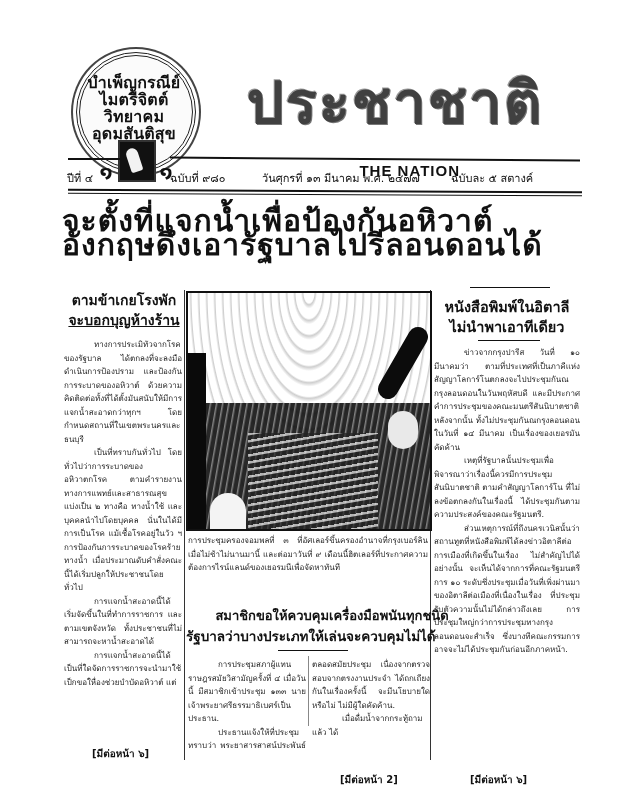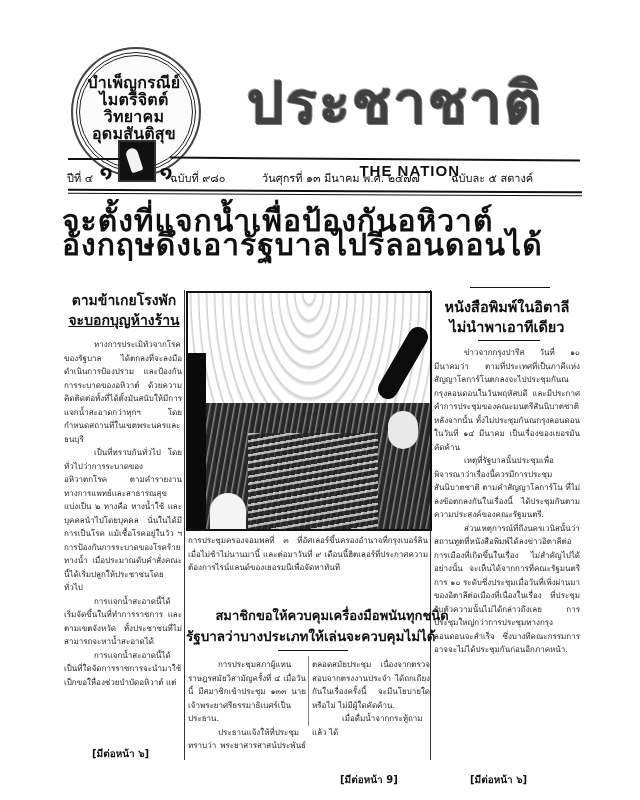--- a/index.html
+++ b/index.html
@@ -168,21 +168,21 @@
 
   <div class="col-body" style="left:188px;top:658px;width:118px;height:96px;">
     <p>การประชุมสภาผู้แทนราษฎรสมัยวิสามัญครั้งที่ ๔ เมื่อวันนี้ มีสมาชิกเข้าประชุม ๑๓๓ นาย เจ้าพระยาศรีธรรมาธิเบศร์เป็นประธาน.</p>
     <p>ประธานแจ้งให้ที่ประชุมทราบว่า พระยาสารสาสน์ประพันธ์ขอลาป่วย</p>
   </div>
   <div class="vrule" style="left:308px;top:656px;height:70px;background:#888;"></div>
   <div class="col-body" style="left:312px;top:658px;width:118px;height:80px;">
     <p style="text-indent:0;">ตลอดสมัยประชุม เนื่องจากตรวจสอบจากตรงงานประจำ ได้ถกเถียงกันในเรื่องครั้งนี้ จะมีนโยบายใดหรือไม่ ไม่มีผู้ใดคัดค้าน.</p>
     <p>เมื่อดื่มน้ำจากกระทู้ถามแล้ว ได้</p>
   </div>
-  <div class="cont" style="left:340px;top:738px;">[มีต่อหน้า 9]</div>
+  <div class="cont" style="left:340px;top:738px;">[มีต่อหน้า 2]</div>
 
   <div class="rule" style="left:470px;top:287px;width:80px;height:1px;"></div>
   <div class="col-head" style="left:432px;top:297px;width:150px;font-size:14.5px;">
     <div>หนังสือพิมพ์ในอิตาลี</div>
     <div>ไม่นำพาเอาทีเดียว</div>
   </div>
   <div class="rule" style="left:478px;top:340px;width:62px;height:1px;"></div>
   <div class="col-body" style="left:434px;top:346px;width:146px;height:368px;">
     <p>ข่าวจากกรุงปารีส วันที่ ๑๐ มีนาคมว่า ตามที่ประเทศที่เป็นภาคีแห่งสัญญาโลการ์โนตกลงจะไปประชุมกันณกรุงลอนดอนในวันพฤหัสบดี และมีประกาศคำการประชุมของคณะมนตรีสันนิบาตชาติหลังจากนั้น ทั้งไม่ประชุมกันณกรุงลอนดอนในวันที่ ๑๔ มีนาคม เป็นเรื่องของเยอรมันคัดค้าน</p>
     <p>เหตุที่รัฐบาลนั้นประชุมเพื่อพิจารณาว่าเรื่องนี้ควรมีการประชุมสันนิบาตชาติ ตามคำสัญญาโลการ์โน ที่ไม่ลงข้อตกลงกันในเรื่องนี้ ได้ประชุมกันตามความประสงค์ของคณะรัฐมนตรี.</p>

